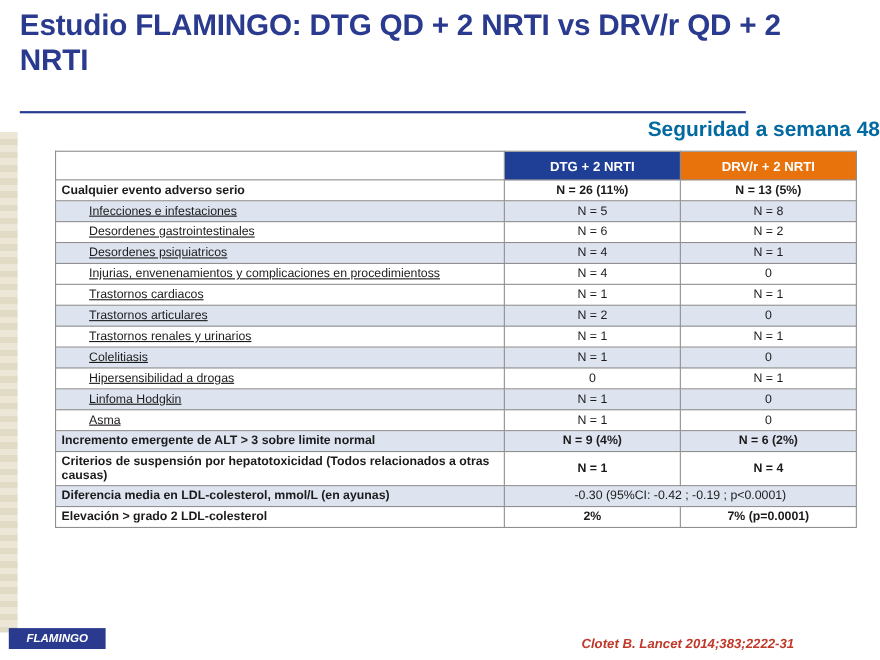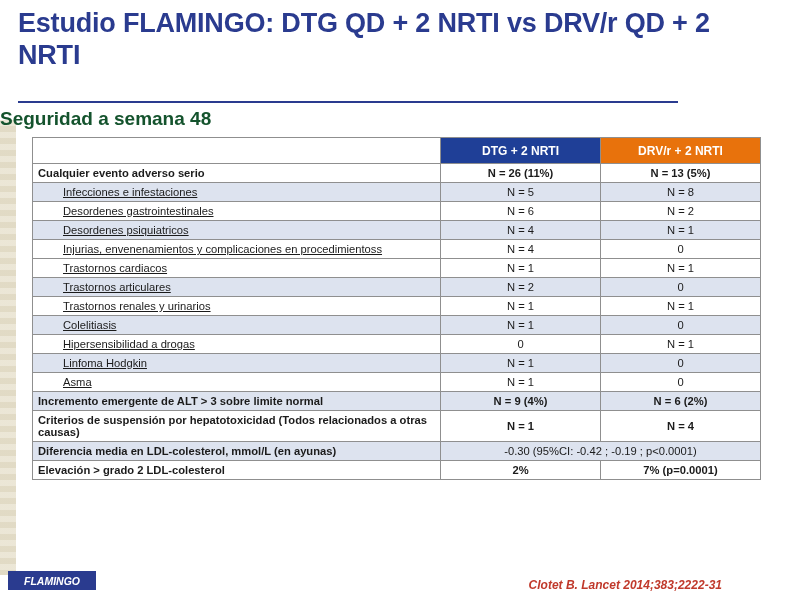--- a/index.html
+++ b/index.html
@@ -72,28 +72,28 @@
     position: absolute;
     right: 112px; top: 9px;
     width: 6px; height: 6px;
     border-radius: 50%;
     background: #2a3b8f;
   }
   .subtitle {
     position: absolute;
     left: 0; top: 108px;
     width: 800px;
-    text-align: left;
+    text-align: right;
     font-size: 19px;
     font-weight: bold;
-    color: #14532d;
+    color: #0369a1;
   }
   table.data {
     position: absolute;
-    left: 32px; top: 137px;
+    left: 50px; top: 137px;
     width: 728px;
     border-collapse: collapse;
     font-size: 11.2px;
     color: #1b1b1b;
     table-layout: fixed;
   }
   table.data td, table.data th {
     border: 1px solid #8f8f8f;
     padding: 3px 5px;
     vertical-align: middle;

